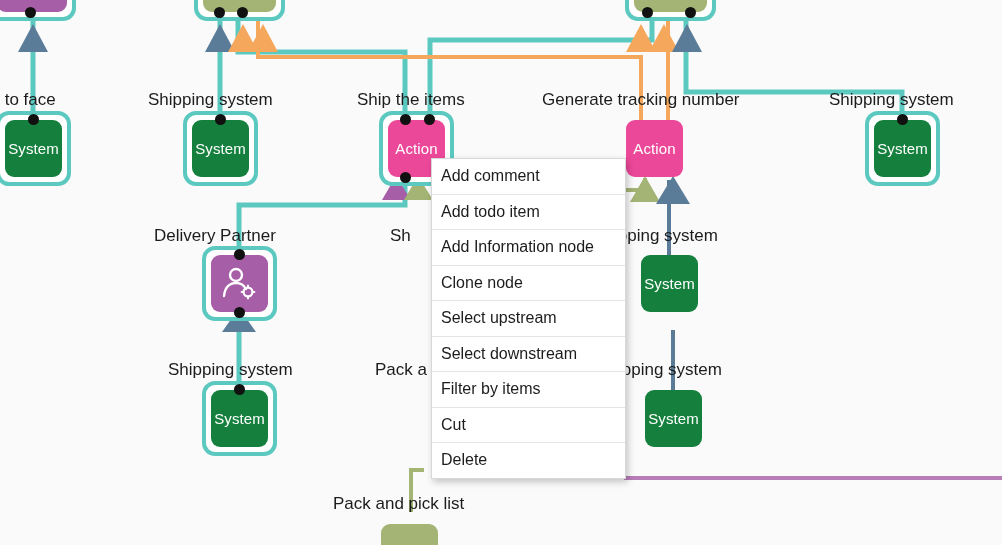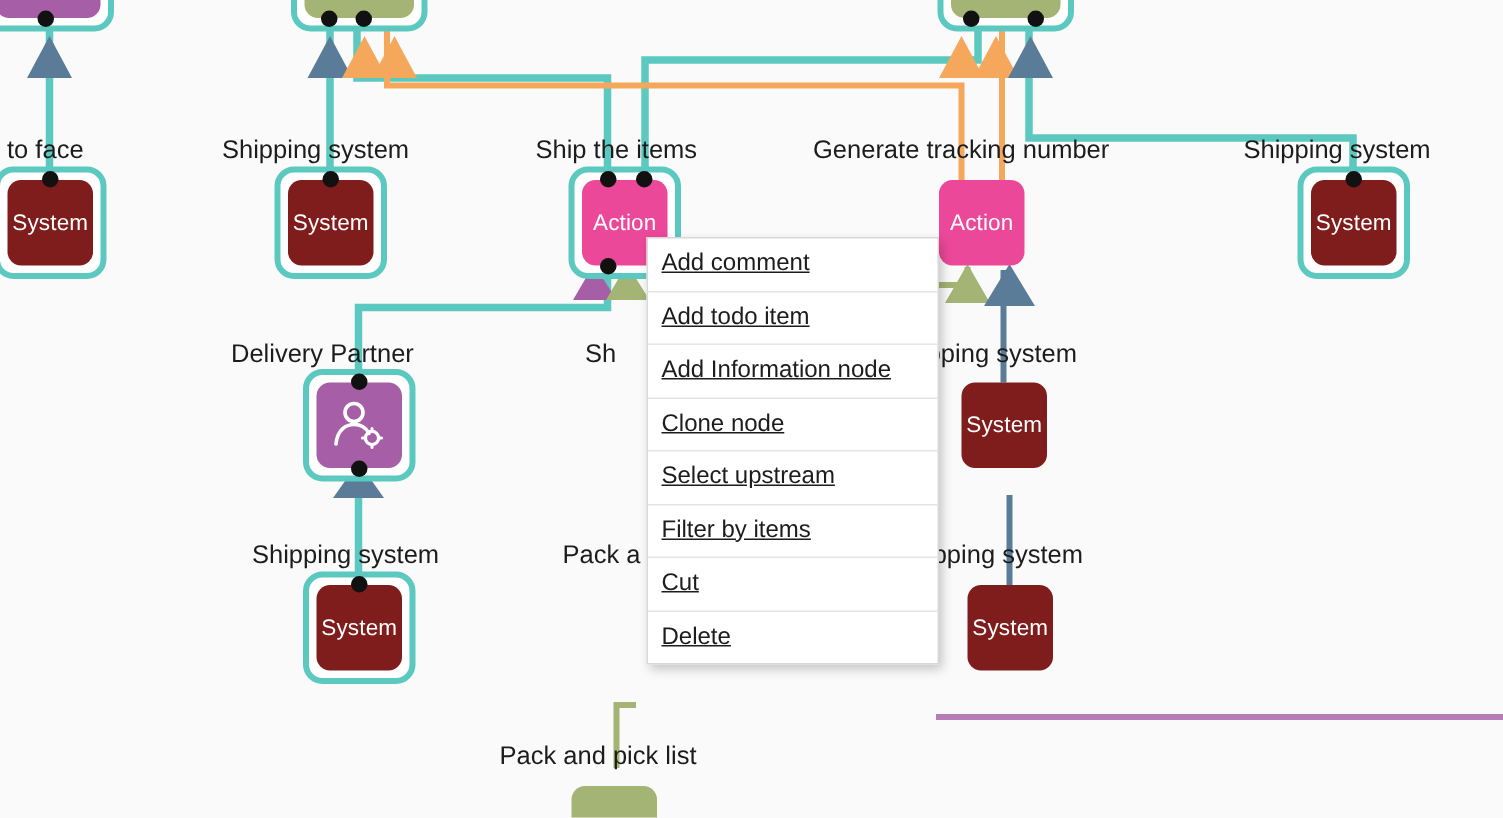--- a/index.html
+++ b/index.html
@@ -17,21 +17,21 @@
   .node .box{
     position:absolute;left:0;top:0;width:100%;height:100%;
     border-radius:9px;
     display:flex;align-items:center;justify-content:center;
     color:#ffffff;font-size:15px;letter-spacing:.1px;
   }
   .node.sel .ring{
     position:absolute;left:-9px;top:-9px;right:-9px;bottom:-9px;
     border:4px solid #5cc9c0;border-radius:13px;background:#ffffff;
   }
-  .n-system .box{background:#7f1d1d;}
+  .n-system .box{background:#15803d;}
   .n-action .box{background:#ec4899;}
   .n-person .box{background:#a65ea6;}
   .n-green  .box{background:#a3b474;}
 
   .port{
     position:absolute;width:11px;height:11px;border-radius:50%;
     background:#111111;
   }
 
   .nlabel{
@@ -45,21 +45,21 @@
     background:#ffffff;
     border:1px solid #d8d8d8;
     box-shadow:2px 3px 7px rgba(0,0,0,.22);
     z-index:50;
   }
   .mi{
     height:34.5px;line-height:34.5px;
     padding:0 8px 0 9px;
     font-size:16px;color:#1c1c1c;
     border-bottom:1px solid #e4e4e4;
-    white-space:nowrap;cursor:default;text-decoration:underline;
+    white-space:nowrap;cursor:default;
   }
   .mi:last-child{border-bottom:none;}
 </style>
 </head>
 <body>
 
 <div id="canvas">
 
   <svg class="graph-svg" viewBox="0 0 1002 545">
     <defs>
@@ -232,18 +232,19 @@
   <div class="node n-green" style="left:381px;top:524px;width:57px;height:57px;">
     <div class="box"></div>
   </div>
 
   <div id="ctxmenu">
     <div class="mi">Add comment</div>
     <div class="mi">Add todo item</div>
     <div class="mi">Add Information node</div>
     <div class="mi">Clone node</div>
     <div class="mi">Select upstream</div>
+    <div class="mi">Select downstream</div>
     <div class="mi">Filter by items</div>
     <div class="mi">Cut</div>
     <div class="mi">Delete</div>
   </div>
 
 </div>
 
 </body></html>

